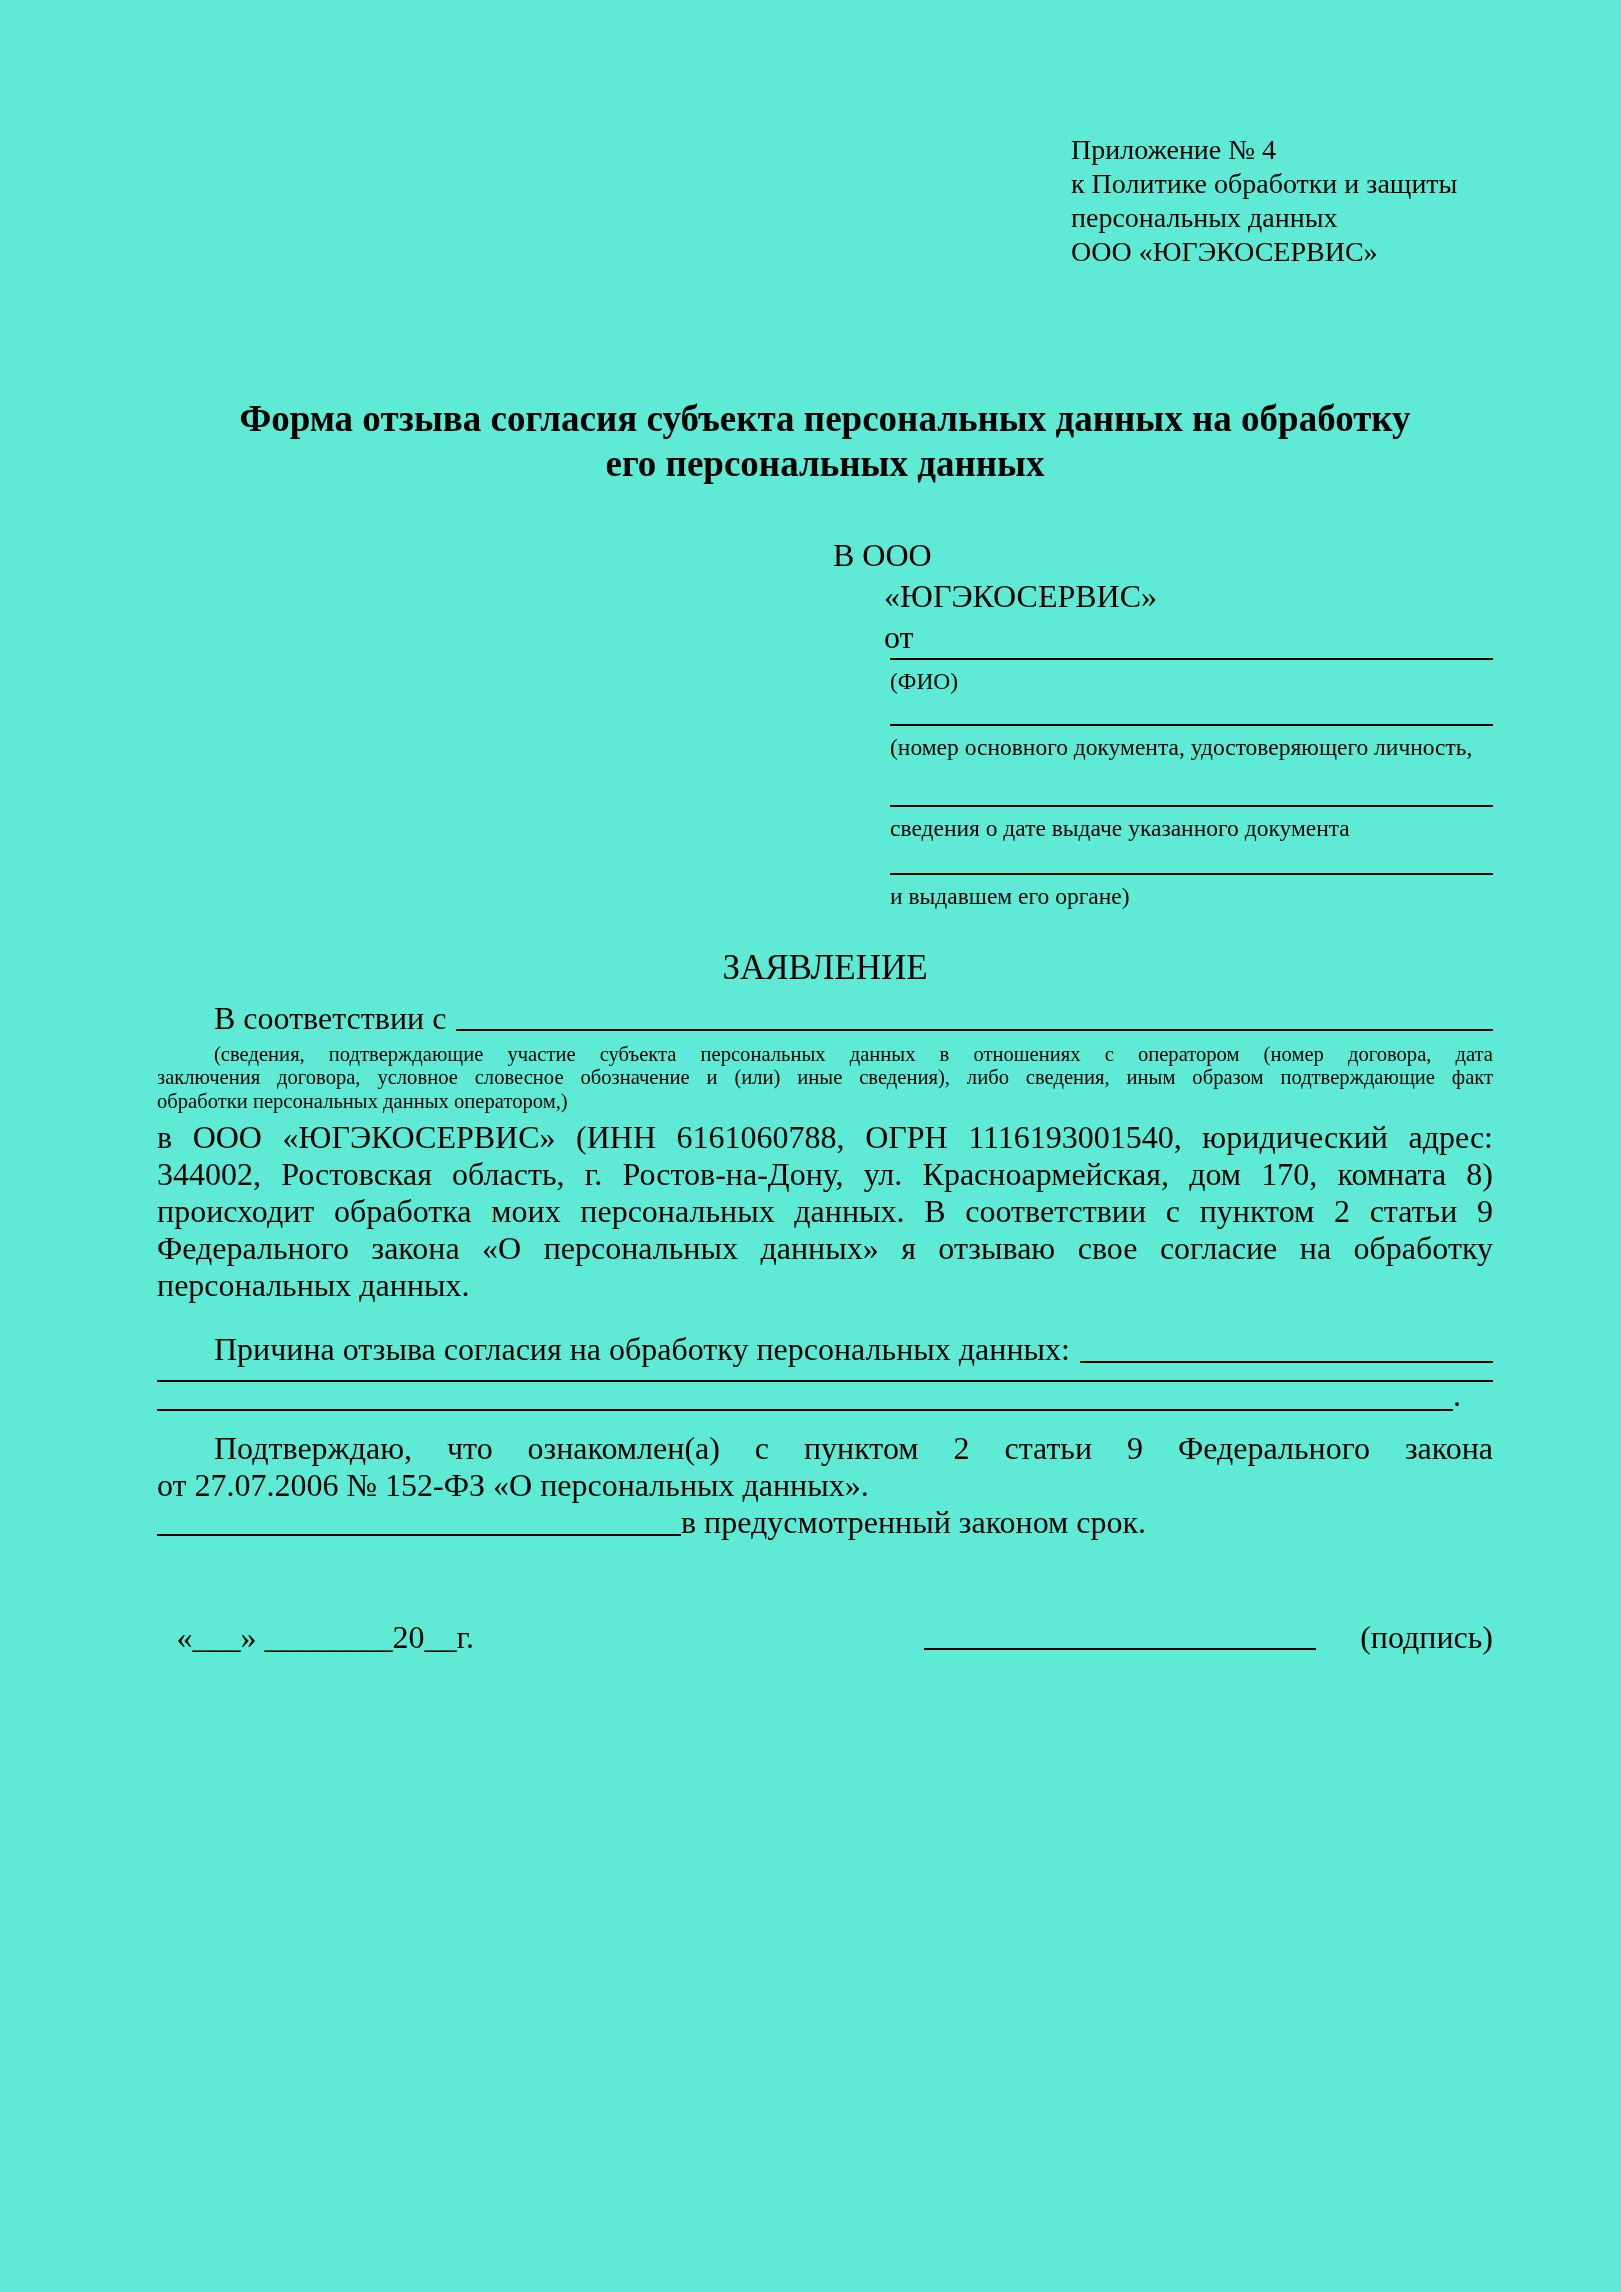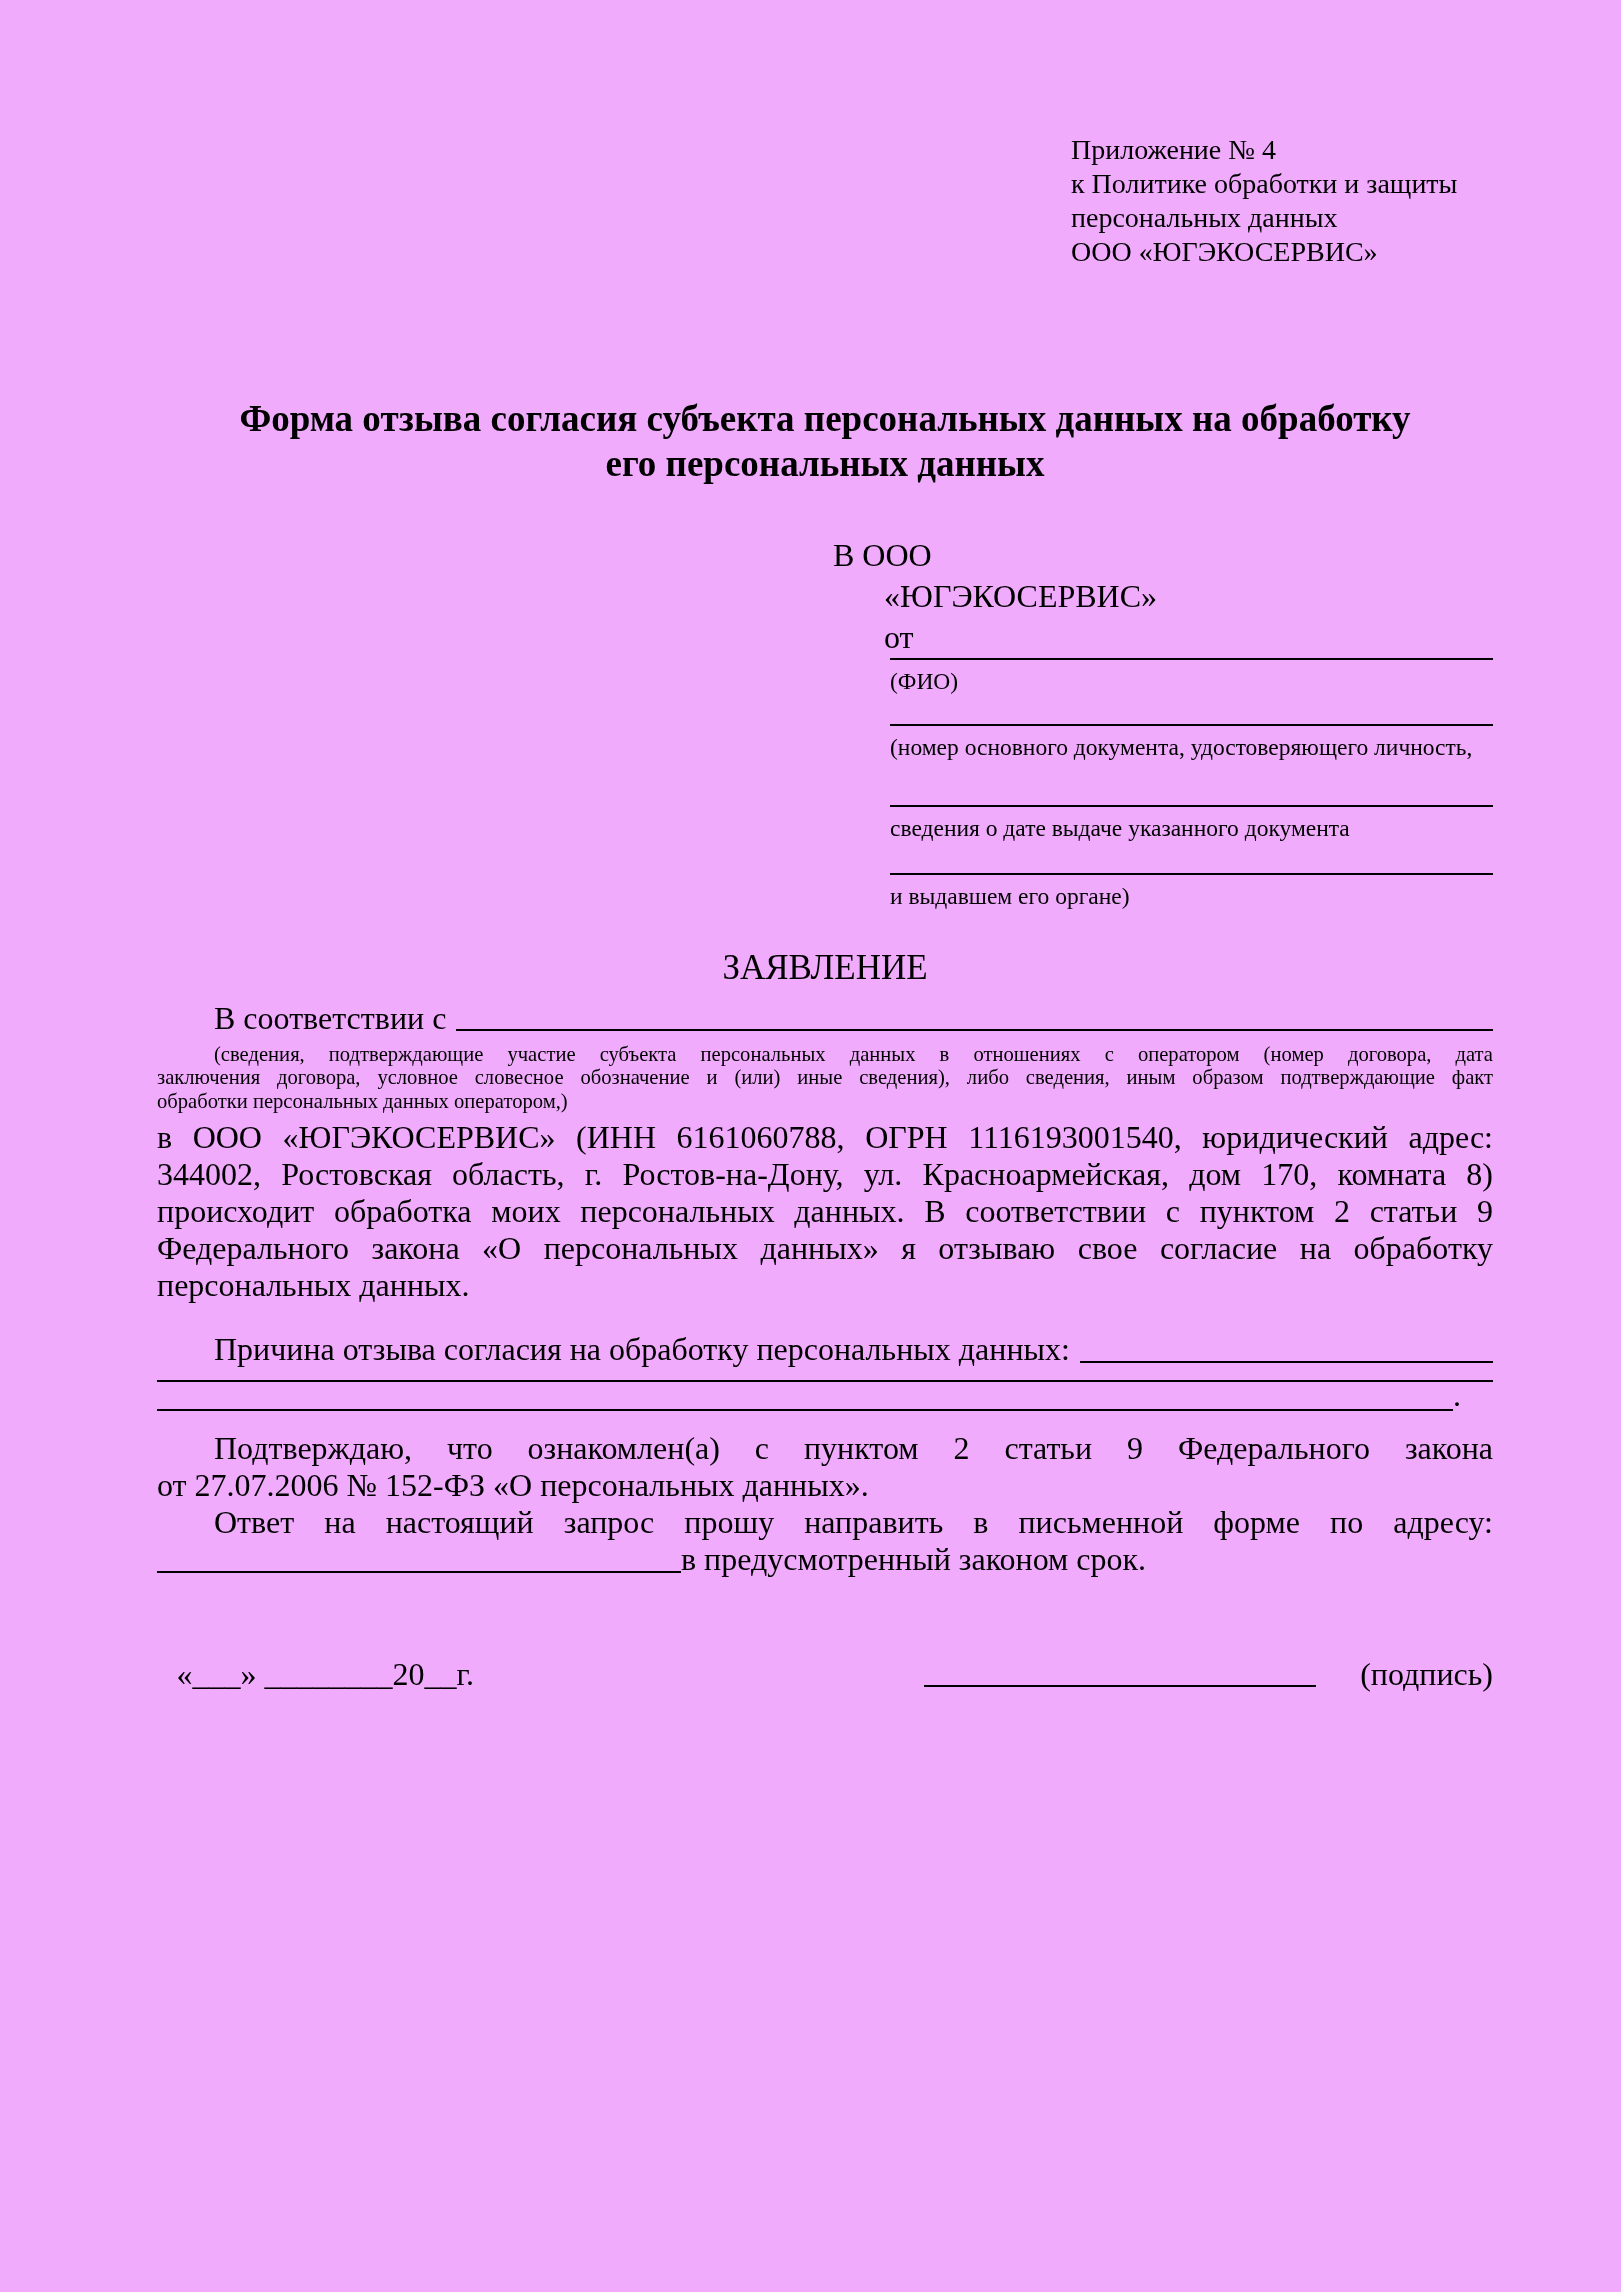--- a/index.html
+++ b/index.html
@@ -1,20 +1,20 @@
 <!DOCTYPE html>
 <html><head>
 <meta charset="utf-8">
 <style>
   html,body{margin:0;padding:0;background:#888;}
   .page{
     position:relative;
     width:1621px;height:2293px;
     margin:0 auto;
-    background:#f0abfc;
+    background:#5eead4;
     color:#000;
     font-family:"Liberation Serif","DejaVu Serif",serif;
     overflow:hidden;
   }
   
   .appendix{position:absolute;left:1071px;top:133px;font-size:28px;line-height:34px;}
   
   .doc-title{position:absolute;left:157px;top:396px;width:1336px;text-align:center;
     font-weight:bold;font-size:37px;line-height:45px;}
   
@@ -112,21 +112,20 @@
       <span class="bl"></span>
       <span>.</span>
     </div>
 
     <div class="confirm">
       <div class="indent jl">Подтверждаю, что ознакомлен(а) с пунктом 2 статьи 9 Федерального закона</div>
       <div>от 27.07.2006 № 152-ФЗ «О персональных данных».</div>
     </div>
 
     <div>
-      <div class="indent jl">Ответ на настоящий запрос прошу направить в письменной форме по адресу:</div>
       <div class="row">
         <span class="addrfill"></span>
         <span>в предусмотренный законом срок.</span>
       </div>
     </div>
 
     <div class="footer">
       <div class="date">«___» ________20__г.</div>
       <div class="sig">
         <span class="sigline"></span>

